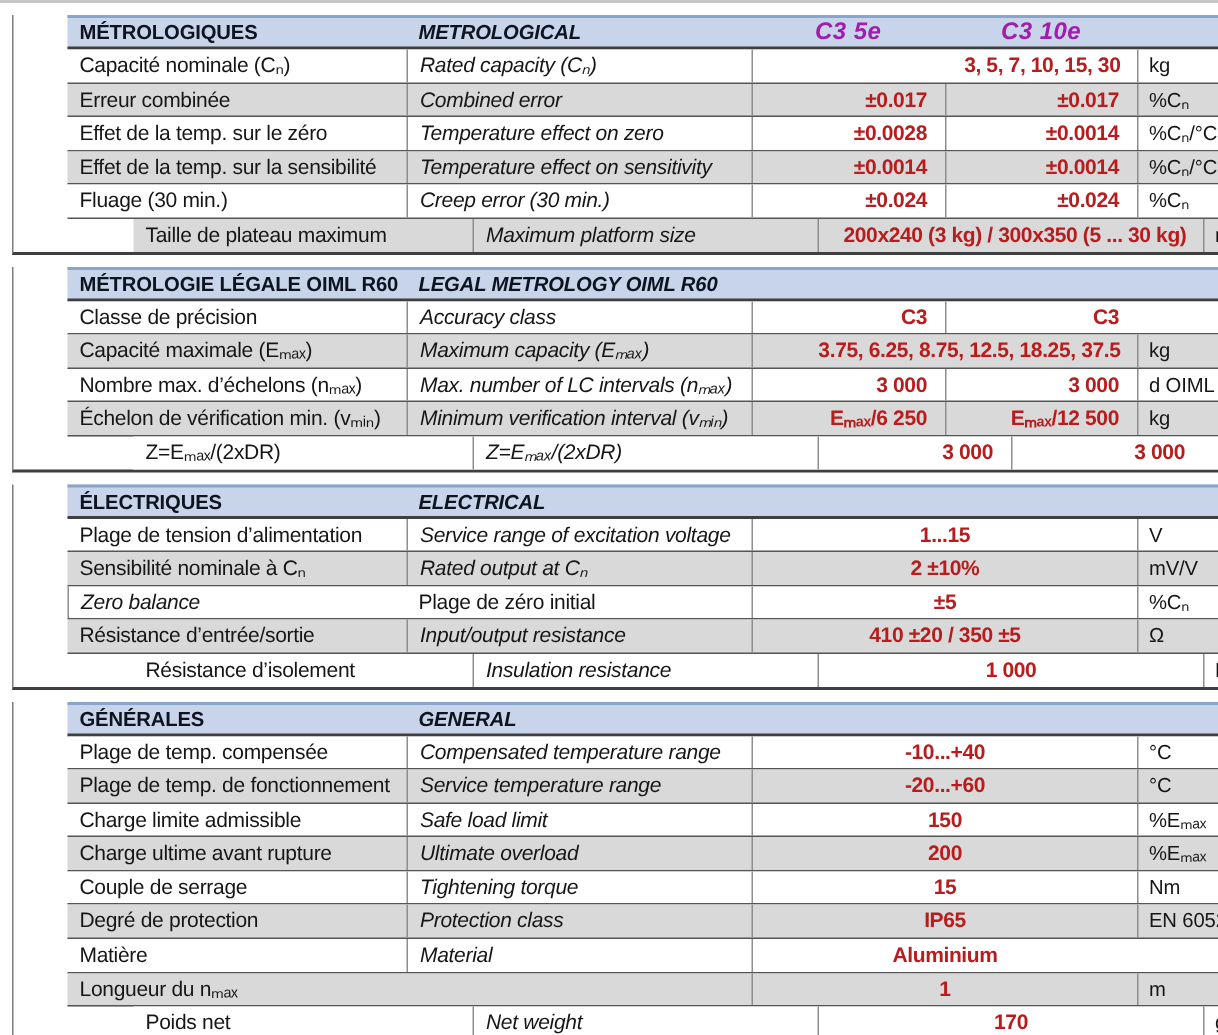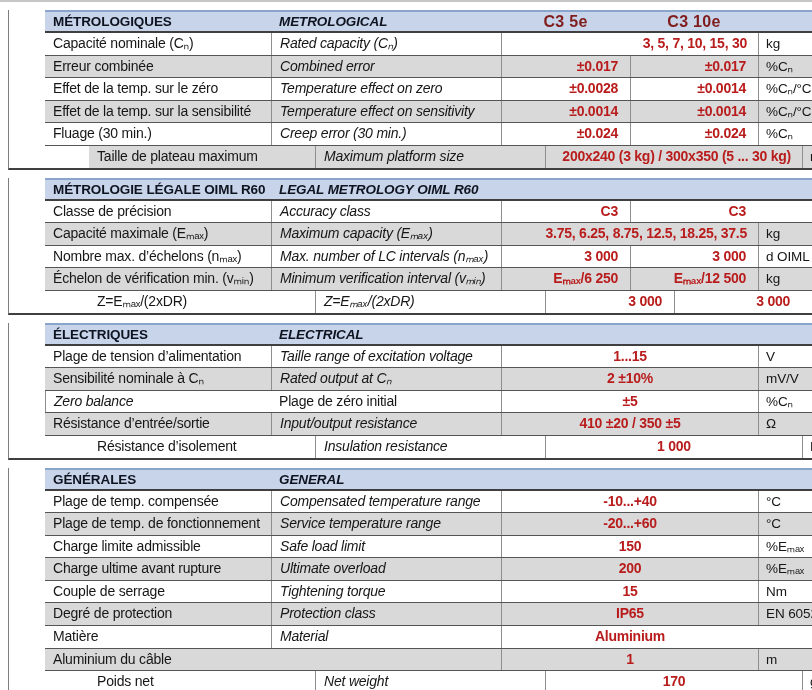--- a/index.html
+++ b/index.html
@@ -32,22 +32,22 @@
     border-top:2px solid var(--header-top-border);
     border-bottom:2px solid var(--rule-dark);
     height:19px;align-items:center;
   }
   .sec-title{
     font-weight:bold;font-size:13.5px;color:#0e1320;
     padding-left:8px;white-space:nowrap;letter-spacing:-0.1px;
   }
   .sec-title.en{font-style:italic;}
   .model-h{
-    font-weight:bold;font-size:16px;color:#7f1d1d;
-    text-align:center;letter-spacing:0.3px;white-space:nowrap;
+    font-weight:bold;font-size:16px;color:#a21caf;
+    text-align:center;letter-spacing:0.3px;white-space:nowrap;font-style:italic;
   }
   .row{
     display:grid;grid-template-columns:var(--cols);
     height:21.6px;align-items:center;background:#ffffff;
     border-bottom:1px solid var(--row-line);
   }
   .row.stripe{background:var(--stripe);}
   .row:last-child{border-bottom:none;margin-left:44px;}
   .cell{white-space:nowrap;overflow:visible;line-height:21.6px;}
   .c-fr{padding-left:8px;font-size:14px;letter-spacing:-0.2px;}
@@ -158,21 +158,21 @@
           <div class="cell c-unit"></div>
         </div>
       </div>
       <div class="spec-section">
         <div class="sec-header">
           <div class="sec-title fr">ÉLECTRIQUES</div>
           <div class="sec-title en">ELECTRICAL</div>
         </div>
         <div class="row">
           <div class="cell c-fr">Plage de tension d’alimentation</div>
-          <div class="cell c-en">Taille range of excitation voltage</div>
+          <div class="cell c-en">Service range of excitation voltage</div>
           <div class="cell c-val c-merged align-center">1...15</div>
           <div class="cell c-unit">V</div>
         </div>
         <div class="row stripe">
           <div class="cell c-fr">Sensibilité nominale à Cₙ</div>
           <div class="cell c-en">Rated output at Cₙ</div>
           <div class="cell c-val c-merged align-center">2 ±10%</div>
           <div class="cell c-unit">mV/V</div>
         </div>
         <div class="row">
@@ -235,21 +235,21 @@
           <div class="cell c-val c-merged align-center">IP65</div>
           <div class="cell c-unit">EN 60529</div>
         </div>
         <div class="row">
           <div class="cell c-fr">Matière</div>
           <div class="cell c-en">Material</div>
           <div class="cell c-val c-merged align-center">Aluminium</div>
           <div class="cell c-unit"></div>
         </div>
         <div class="row stripe">
-          <div class="cell c-fr">Aluminium du câble</div>
+          <div class="cell c-fr">Longueur du nₘₐₓ</div>
           <div class="cell c-val c-merged align-center">1</div>
           <div class="cell c-unit">m</div>
         </div>
         <div class="row">
           <div class="cell c-fr">Poids net</div>
           <div class="cell c-en">Net weight</div>
           <div class="cell c-val c-merged align-center">170</div>
           <div class="cell c-unit">g</div>
         </div>
       </div>

